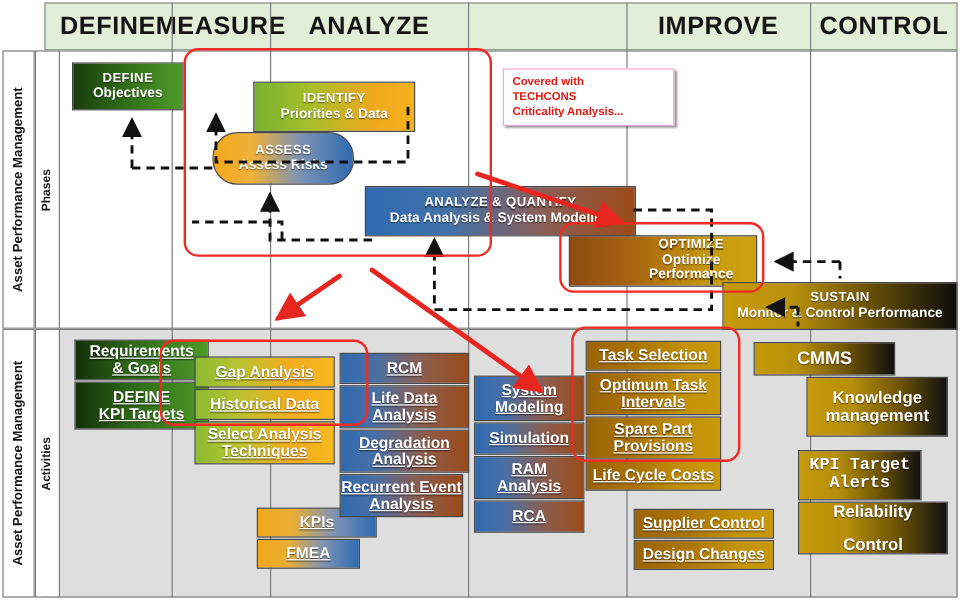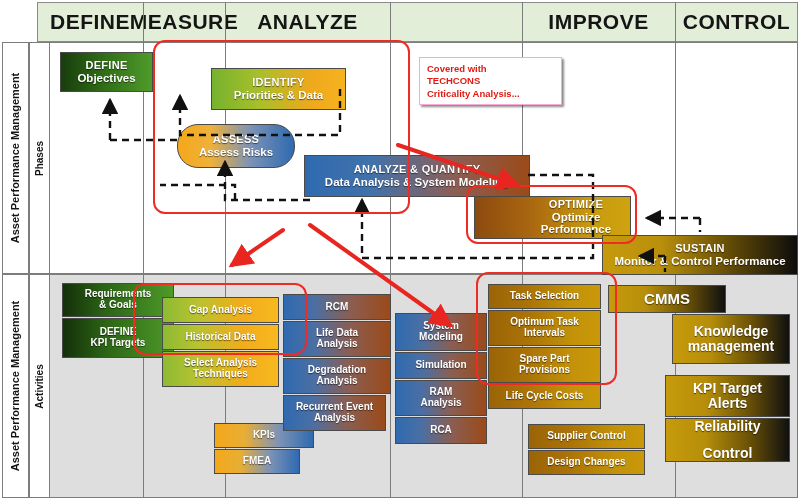--- a/index.html
+++ b/index.html
@@ -19,21 +19,21 @@
   .sidelbl span{transform:rotate(-90deg);white-space:nowrap;font-size:11px;font-weight:bold;color:#141414;}
   .sidelbl.small span{font-size:10px;}
 
   
   .bx{position:absolute;box-sizing:border-box;border:1px solid #4a4a4a;
       display:flex;flex-direction:column;align-items:center;justify-content:center;
       text-align:center;color:#ffffff;font-weight:bold;line-height:1.08;
       text-shadow:0 1px 1px rgba(0,0,0,.55);overflow:hidden;}
   .bx .t1{font-size:11px;letter-spacing:.3px;}
   .bx .t2{font-size:11.5px;}
-  .bx .one{font-size:10px;}
+  .bx .one{font-size:13px;text-decoration:underline;}
 
   .g-define{background:linear-gradient(to right,#183d0c 0%,#2f6b17 45%,#4f9b2a 100%);}
   .g-identify{background:linear-gradient(to right,#76b22e 0%,#a8bf2a 35%,#f0a81c 75%,#f5b31e 100%);}
   .g-assess{background:linear-gradient(to right,#f4a81b 0%,#eeb13a 28%,#7d93b5 62%,#2f6ab0 100%);}
   .g-analyze{background:linear-gradient(to right,#2f6ab0 0%,#4172ab 30%,#8a5f58 65%,#9c4a18 100%);}
   .g-optimize{background:linear-gradient(to right,#8c4a10 0%,#a9660f 35%,#c89a10 75%,#cfa30f 100%);padding-left:47px;}
   .g-sustain{background:linear-gradient(to right,#c79a0c 0%,#b98f0c 30%,#6b5206 62%,#0c0c0c 100%);}
 
   .g-act-green{background:linear-gradient(to right,#14300a 0%,#2d6616 40%,#4e9a29 100%);}
   .g-act-ylw{background:linear-gradient(to right,#8cbb33 0%,#b9c230 30%,#f2ac1c 70%,#f7b91f 100%);}
@@ -88,21 +88,21 @@
   <div class="bx g-define" style="left:60px;top:52px;width:93px;height:40px;">
     <div class="t1">DEFINE</div>
     <div class="t2">Objectives</div>
   </div>
 
   <div class="bx g-identify" style="left:163px;top:68px;width:135px;height:42px;margin-left:48px;">
     <div class="t1">IDENTIFY</div>
     <div class="t2">Priorities &amp; Data</div>
   </div>
 
-  <div class="bx g-assess" style="left:177px;top:124px;width:118px;height:44px;border-radius:21px;">
+  <div class="bx g-assess" style="left:177px;top:110px;width:118px;height:44px;border-radius:21px;">
     <div class="t1">ASSESS</div>
     <div class="t2">Assess Risks</div>
   </div>
 
   <div class="bx g-analyze" style="left:304px;top:155px;width:226px;height:42px;">
     <div class="t1">ANALYZE &amp; QUANTIFY</div>
     <div class="t2">Data Analysis &amp; System Modeling</div>
   </div>
 
   <div class="bx g-optimize" style="left:474px;top:196px;width:157px;height:43px;">
@@ -185,28 +185,28 @@
   <div class="bx g-act-gold" style="left:488px;top:384px;width:113px;height:25px;">
     <div class="one">Life Cycle Costs</div>
   </div>
   <div class="bx g-act-gold" style="left:528px;top:424px;width:117px;height:25px;">
     <div class="one">Supplier Control</div>
   </div>
   <div class="bx g-act-gold" style="left:528px;top:450px;width:117px;height:25px;">
     <div class="one">Design Changes</div>
   </div>
 
-  <div class="bx g-act-goldblk" style="left:608px;top:285px;width:118px;height:28px;text-align:right;">
+  <div class="bx g-act-goldblk" style="left:628px;top:285px;width:118px;height:28px;text-align:right;">
     <div style="font-size:15px;">CMMS</div>
   </div>
   <div class="bx g-act-goldblk" style="left:628px;top:314px;width:118px;height:50px;margin-left:44px;">
     <div style="font-size:14px;">Knowledge</div>
     <div style="font-size:14px;">management</div>
   </div>
-  <div class="bx g-act-goldblk" style="left:665px;top:375px;width:125px;height:42px;">
+  <div class="bx g-act-goldblk" style="left:665px;top:375px;width:103px;height:42px;font-family:Liberation Mono, monospace;">
     <div style="font-size:14px;">KPI Target</div>
     <div style="font-size:14px;">Alerts</div>
   </div>
   <div class="bx g-act-goldblk" style="left:665px;top:418px;width:125px;height:44px;gap:12px;">
     <div style="font-size:14px;">Reliability</div>
     <div style="font-size:14px;">Control</div>
   </div>
 
   <svg class="ovl" viewBox="0 0 800 501">
     <defs>

